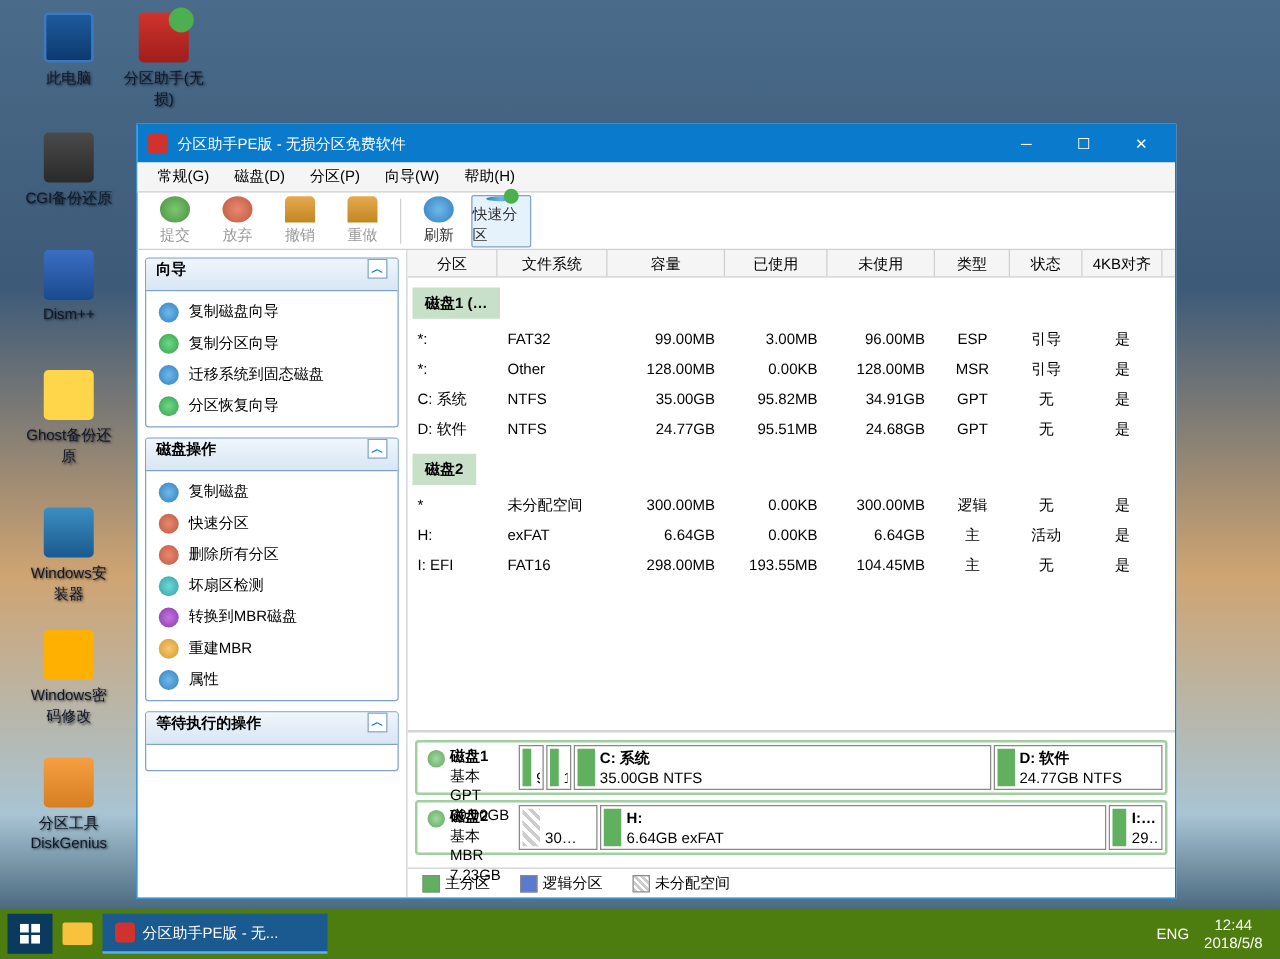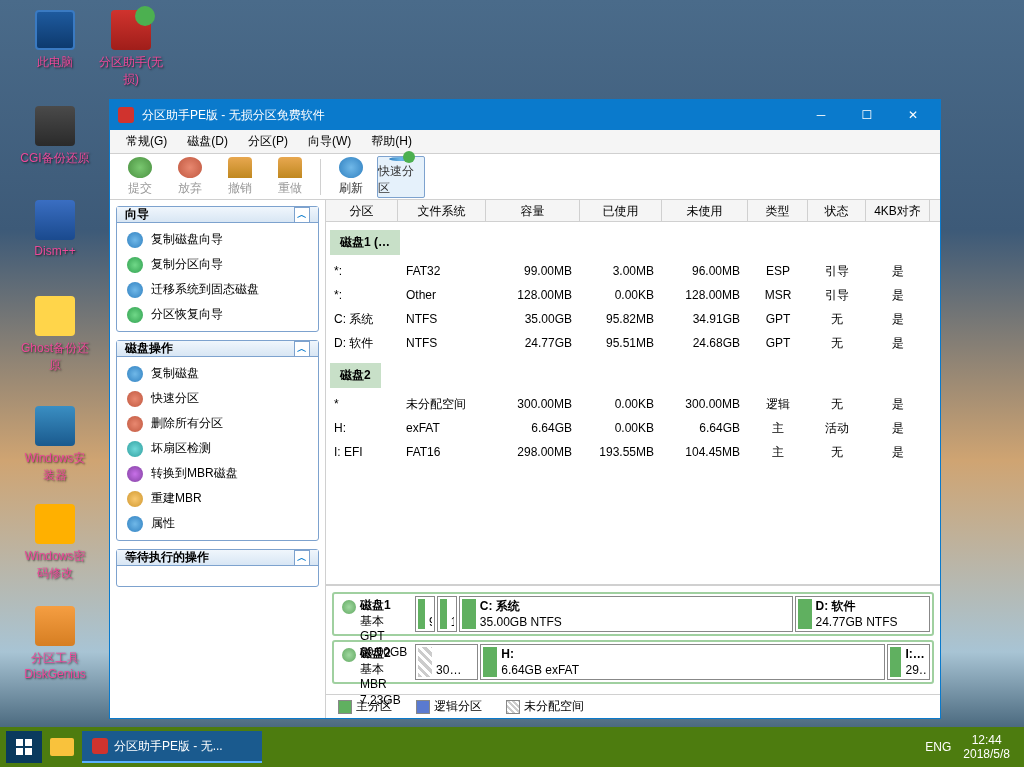--- a/index.html
+++ b/index.html
@@ -1,18 +1,18 @@
 <!DOCTYPE html>
 <html><head>
 <meta charset="utf-8">
 <style>
 *{box-sizing:border-box;margin:0;padding:0;font-family:"Microsoft YaHei","Segoe UI",sans-serif;font-size:12px;}
 body{width:1024px;height:767px;overflow:hidden;background:linear-gradient(180deg,#4a6b8a 0%,#3d5a78 30%,#cfa472 60%,#a8c4d4 85%,#1a3a52 100%);position:relative;}
 .desktop{position:absolute;inset:0;}
-.desktop-icon{position:absolute;width:70px;text-align:center;color:#ec4899;text-shadow:1px 1px 2px rgba(0,0,0,.7);cursor:pointer;}
+.desktop-icon{position:absolute;width:70px;text-align:center;color:#0f172a;text-shadow:1px 1px 2px rgba(0,0,0,.7);cursor:pointer;}
 .desktop-icon .ico{width:40px;height:40px;margin:0 auto 4px;border-radius:4px;}
 .i-pc{background:linear-gradient(#1e5a9e,#0d3a6e);border:2px solid #3a7ac2;}
 .i-partass{background:linear-gradient(#d0332e,#a01e1a);position:relative;}
 .i-partass::after{content:"";position:absolute;right:-4px;top:-4px;width:20px;height:20px;border-radius:50%;background:#4cb050;}
 .i-cgi{background:linear-gradient(#4a4a4a,#2a2a2a);}
 .i-dism{background:linear-gradient(#3a6ec2,#1a4a8e);}
 .i-ghost{background:#ffd54a;border-radius:50%;}
 .i-wininst{background:linear-gradient(#3a8ec2,#1a5a8e);}
 .i-winpwd{background:#ffb000;}
 .i-diskgen{background:linear-gradient(#f59e42,#d67e22);}
@@ -40,21 +40,21 @@
 .ic-commit{background:radial-gradient(circle,#7ac870,#4a9040);border-radius:50%;}
 .ic-discard{background:radial-gradient(circle,#e88870,#c05840);border-radius:50%;}
 .ic-undo,.ic-redo{background:linear-gradient(#e8a850,#c08820);border-radius:4px 4px 0 0;}
 .ic-refresh{background:radial-gradient(circle,#70b8e8,#3080c0);border-radius:50%;}
 .ic-quick{background:radial-gradient(circle,#70b8e8,#3080c0);border-radius:50%;position:relative;}
 .ic-quick::after{content:"";position:absolute;right:-2px;bottom:-2px;width:12px;height:12px;background:#4cb050;border-radius:50%;}
 .tsep{width:1px;height:36px;background:#d0d0d0;margin:0 4px;}
 .content{flex:1;display:flex;overflow:hidden;}
 .sidebar{width:216px;border-right:1px solid #d0d0d0;overflow-y:auto;padding:6px;}
 .panel{border:1px solid #7da2ce;border-radius:3px;margin-bottom:8px;background:#fff;}
-.panel-hd{height:16px;background:linear-gradient(#f0f6fc,#d8e6f4);border-bottom:1px solid #7da2ce;display:flex;align-items:center;padding:0 8px;font-weight:bold;color:#000;}
+.panel-hd{height:26px;background:linear-gradient(#f0f6fc,#d8e6f4);border-bottom:1px solid #7da2ce;display:flex;padding:0 8px;font-weight:bold;color:#000;}
 .panel-hd .chev{margin-left:auto;width:16px;height:16px;border:1px solid #7da2ce;background:#fff;display:flex;align-items:center;justify-content:center;color:#0a7acc;font-size:10px;}
 .panel-bd{padding:4px;}
 .sitem{display:flex;align-items:flex-end;gap:8px;padding:4px 6px;cursor:pointer;}
 .sitem .sic{width:16px;height:16px;border-radius:50%;}
 .sic.blue{background:radial-gradient(circle,#70b8e8,#3080c0);}
 .sic.green{background:radial-gradient(circle,#70d888,#30a050);}
 .sic.red{background:radial-gradient(circle,#e88870,#c05840);}
 .sic.orange{background:radial-gradient(circle,#f8c870,#d09830);}
 .sic.cyan{background:radial-gradient(circle,#70d8d8,#30a0a0);}
 .sic.purple{background:radial-gradient(circle,#c870e8,#8040a0);}

